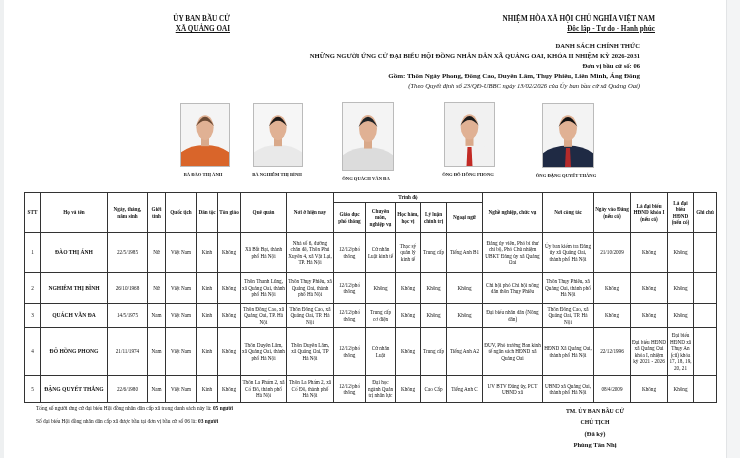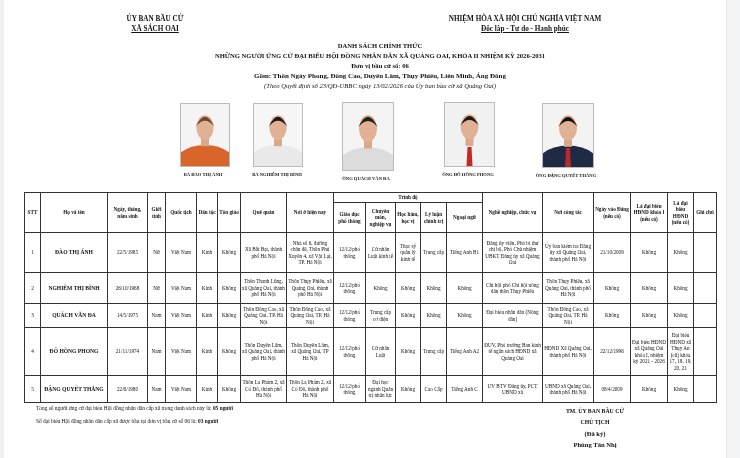--- a/index.html
+++ b/index.html
@@ -10,21 +10,21 @@
     color: #111;
     position: relative;
   }
   .page {
     position: absolute; left: 4px; top: 0; width: 722px; height: 458px;
     background: #ffffff;
   }
   .rightstrip { position:absolute; left:726px; top:0; width:14px; height:458px; background:#f3f4f5; border-left:1px solid #e2e4e6; }
   .abs { position: absolute; }
   .b { font-weight: bold; }
-  .c { text-align: center; }
+  .c { text-align: right; }
   .hdr-left { left: 80px; top: 14px; width: 150px; font-size: 7.2px; line-height: 10px; }
   .hdr-right { left: 395px; top: 14px; width: 260px; font-size: 7.2px; line-height: 10px; }
   .ul { text-decoration: underline; }
   .title { left: 120px; top: 41px; width: 520px; font-size: 6.6px; line-height: 10px; }
   .it { font-style: italic; font-weight: normal; }
   .photo { position: absolute; border: 1px solid #bbb; overflow: hidden; }
   .cap { position: absolute; font-size: 4.6px; font-weight: bold; text-align: center; width: 90px; }
   table.main {
     position: absolute; left: 24px; top: 192px;
     border-collapse: collapse; table-layout: fixed;
@@ -40,21 +40,21 @@
   .sign { left: 520px; width: 150px; font-size: 6.6px; text-align: center; font-weight: bold; }
 </style>
 </head>
 <body>
 
 <div class="page"></div>
 <div class="rightstrip"></div>
 
 <div class="abs hdr-left c b">
   <div>ỦY BAN BẦU CỬ</div>
-  <div class="ul">XÃ SÁCH OAI</div>
+  <div class="ul">XÃ QUẢNG OAI</div>
 </div>
 
 <div class="abs hdr-right c b">
   <div>NHIỆM HÒA XÃ HỘI CHỦ NGHĨA VIỆT NAM</div>
   <div class="ul">Độc lập - Tự do - Hạnh phúc</div>
 </div>
 
 <div class="abs title c b">
   <div>DANH SÁCH CHÍNH THỨC</div>
   <div>NHỮNG NGƯỜI ỨNG CỬ ĐẠI BIỂU HỘI ĐỒNG NHÂN DÂN XÃ QUẢNG OAI, KHÓA II  NHIỆM KỲ 2026-2031</div>

